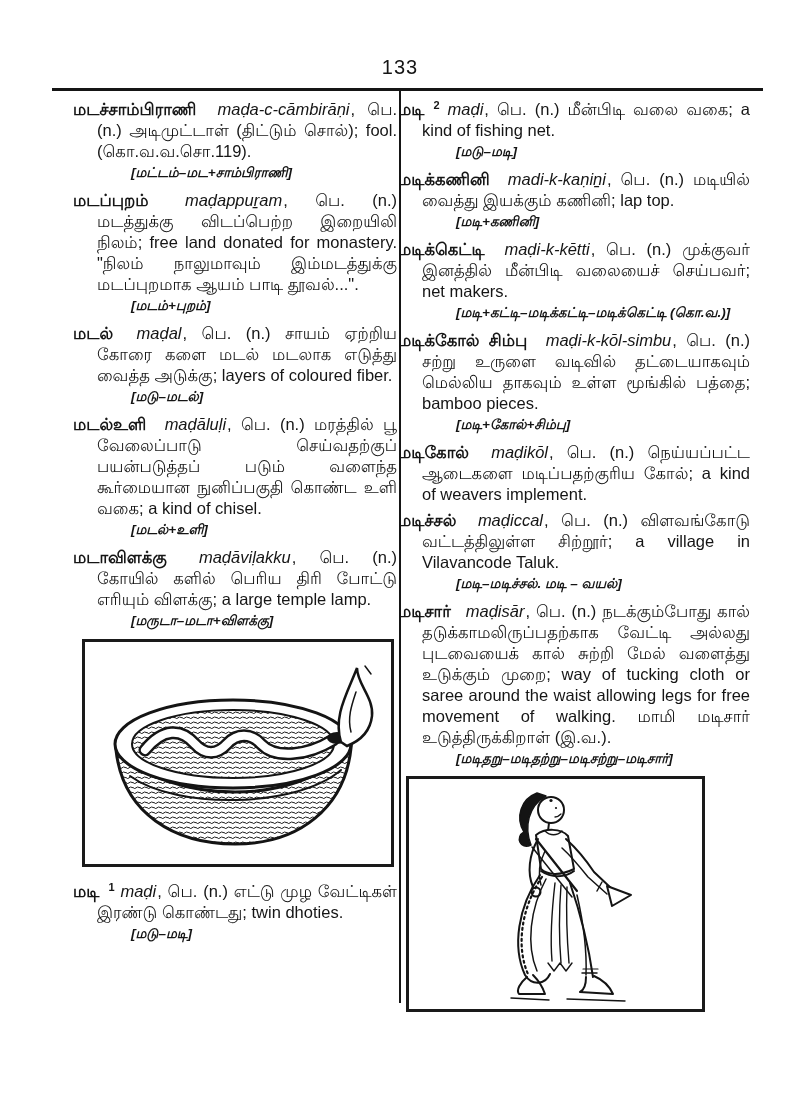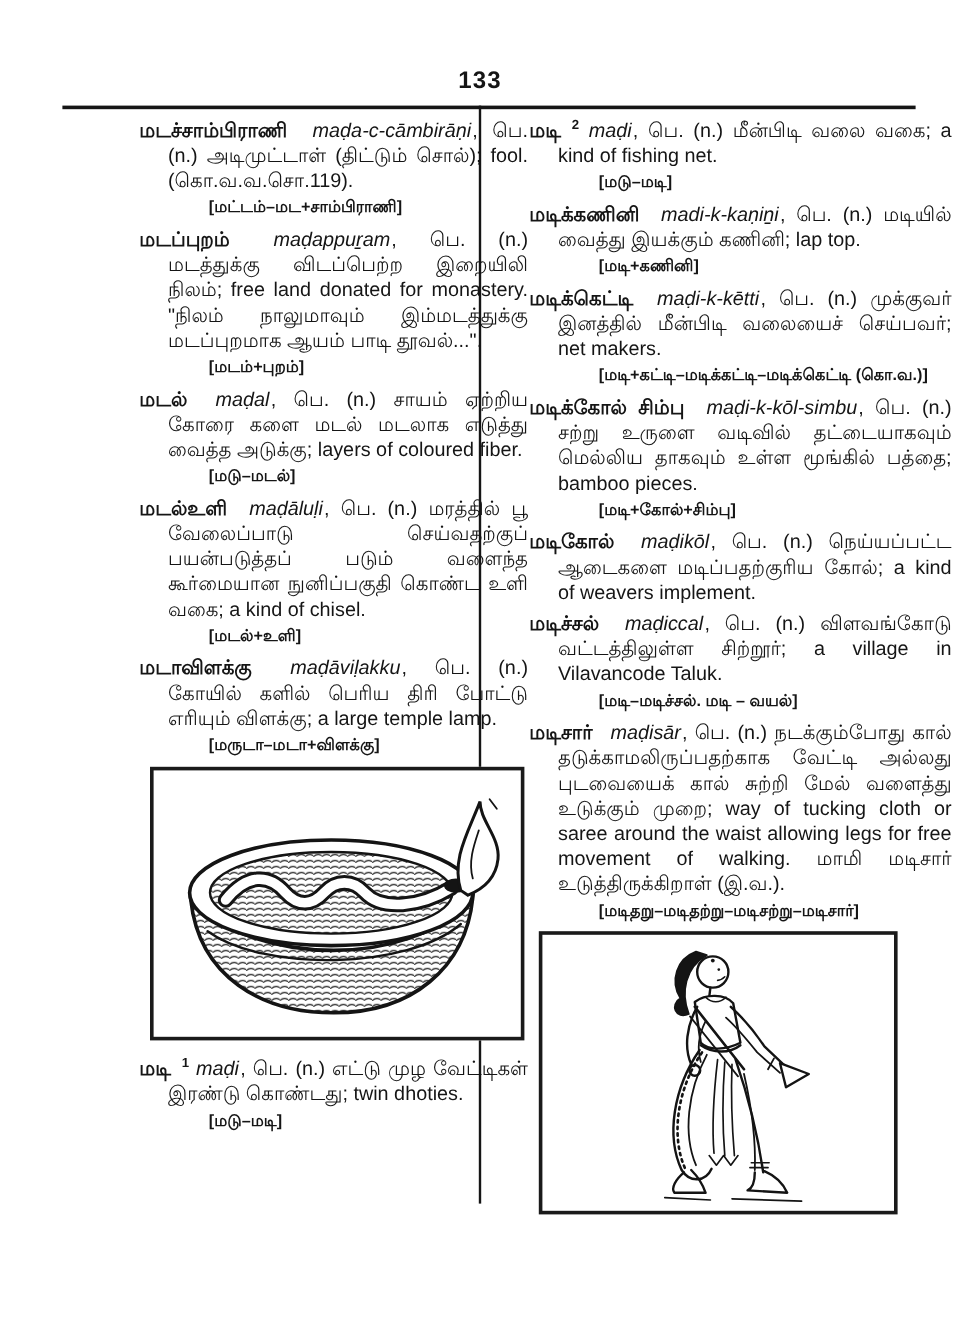--- a/index.html
+++ b/index.html
@@ -1,29 +1,29 @@
 <!DOCTYPE html>
 <html><head>
 <meta charset="utf-8">
 <style>
   html,body{margin:0;padding:0;background:#ffffff;}
   body{width:800px;height:1100px;font-family:"Liberation Sans","DejaVu Sans",sans-serif;color:#151515;}
   .page{position:relative;width:800px;height:1100px;background:#ffffff;overflow:hidden;}
-  .page-number{position:absolute;top:56px;left:0;width:800px;text-align:center;font-size:20px;letter-spacing:1px;font-weight:bold;}
+  .page-number{position:absolute;top:56px;left:0;width:800px;text-align:center;font-size:20px;letter-spacing:1px;}
   .top-rule{position:absolute;top:88px;left:52px;width:711px;height:3px;background:#151515;}
   .col-divider{position:absolute;top:88px;left:399px;width:2px;height:915px;background:#151515;}
-  .col{position:absolute;top:99px;margin-left:43px;}
+  .col{position:absolute;top:99px;}
   .col-left{left:73px;width:324px;}
   .col-right{left:398px;width:352px;}
   .entry{margin:0 0 5px 0;}
   .def{margin:0;font-size:16.5px;line-height:1.27;text-align:justify;padding-left:24px;text-indent:-24px;}
   .hw{font-weight:bold;margin-right:9px;}
   sup.sense{font-weight:bold;font-size:11px;line-height:0;}
   .tr{font-style:italic;margin-right:1px;}
-  .etym{margin:3px 0 9px 58px;font-size:13.5px;font-weight:bold;line-height:1.2;}
+  .etym{margin:3px 0 9px 58px;font-size:13.5px;font-style:italic;font-weight:bold;line-height:1.2;}
   .figure{background:#ffffff;border:3px solid #1a1a1a;}
   .figure-lamp{width:306px;height:222px;margin:10px 0 14px 9px;}
   .figure-woman{width:293px;height:230px;margin:6px 0 0 8px;}
   .figure svg{display:block;width:100%;height:100%;}
 </style>
 </head>
 <body>
 
 <div class="page">
 

